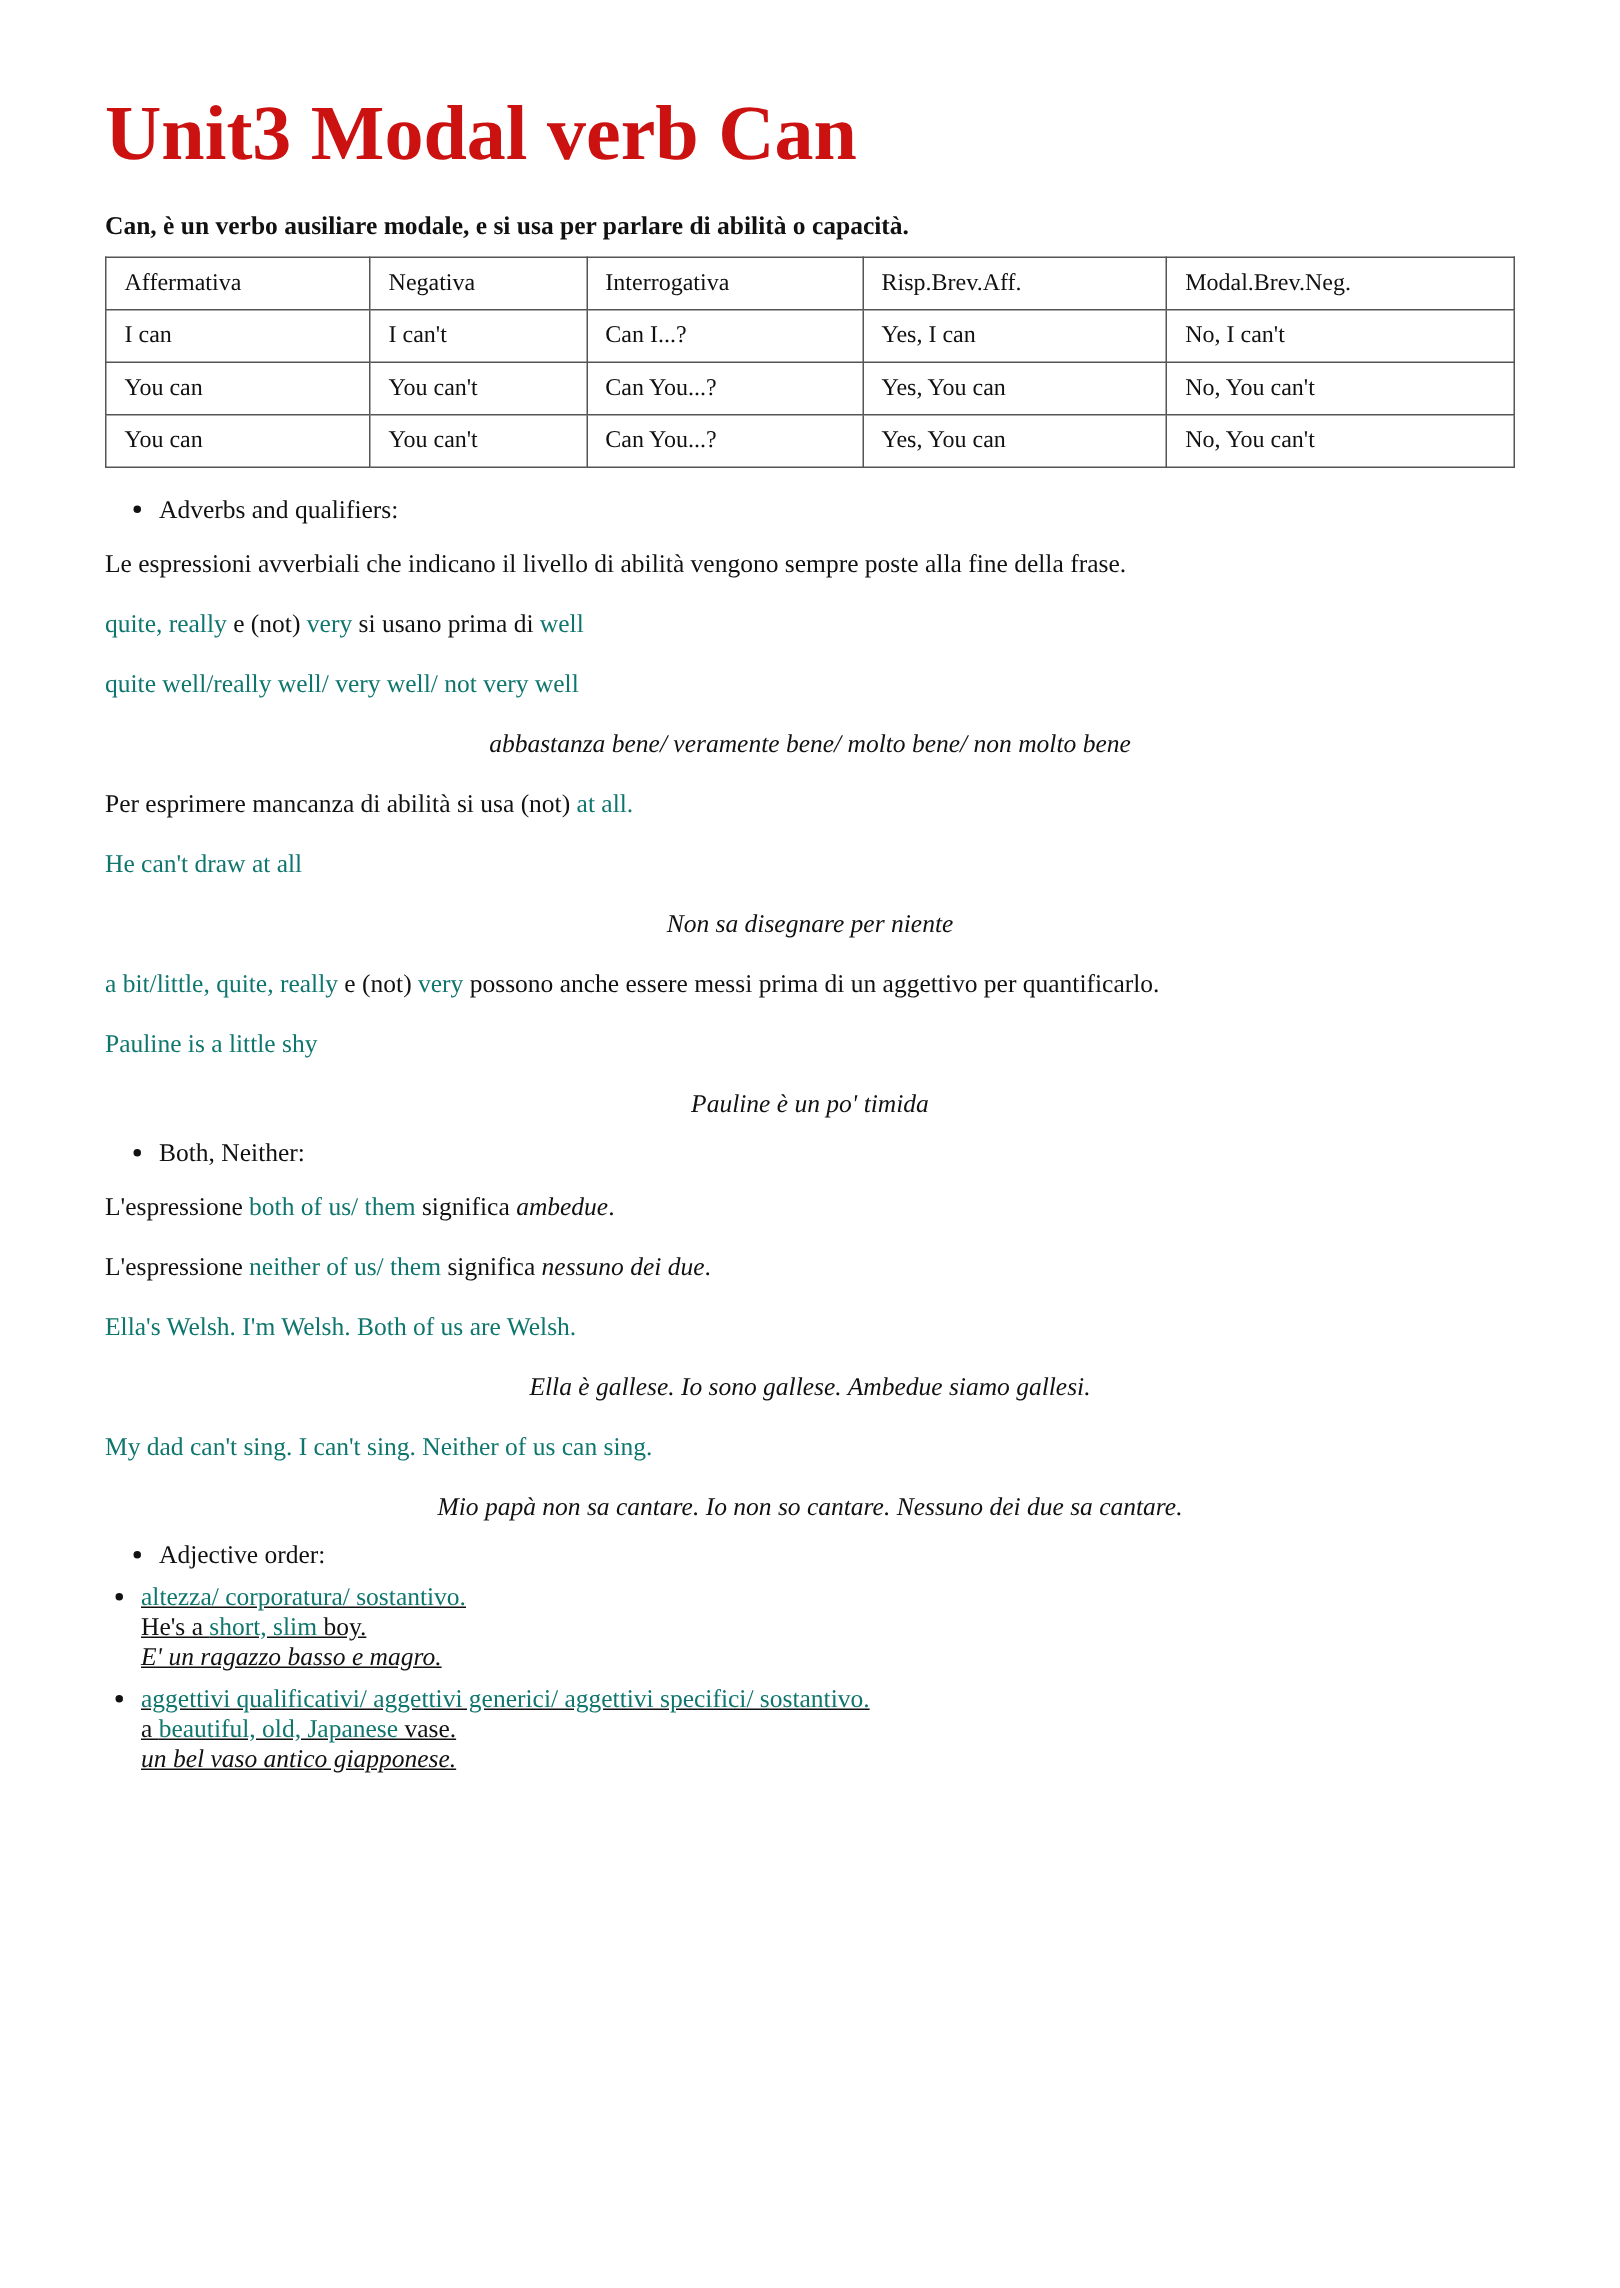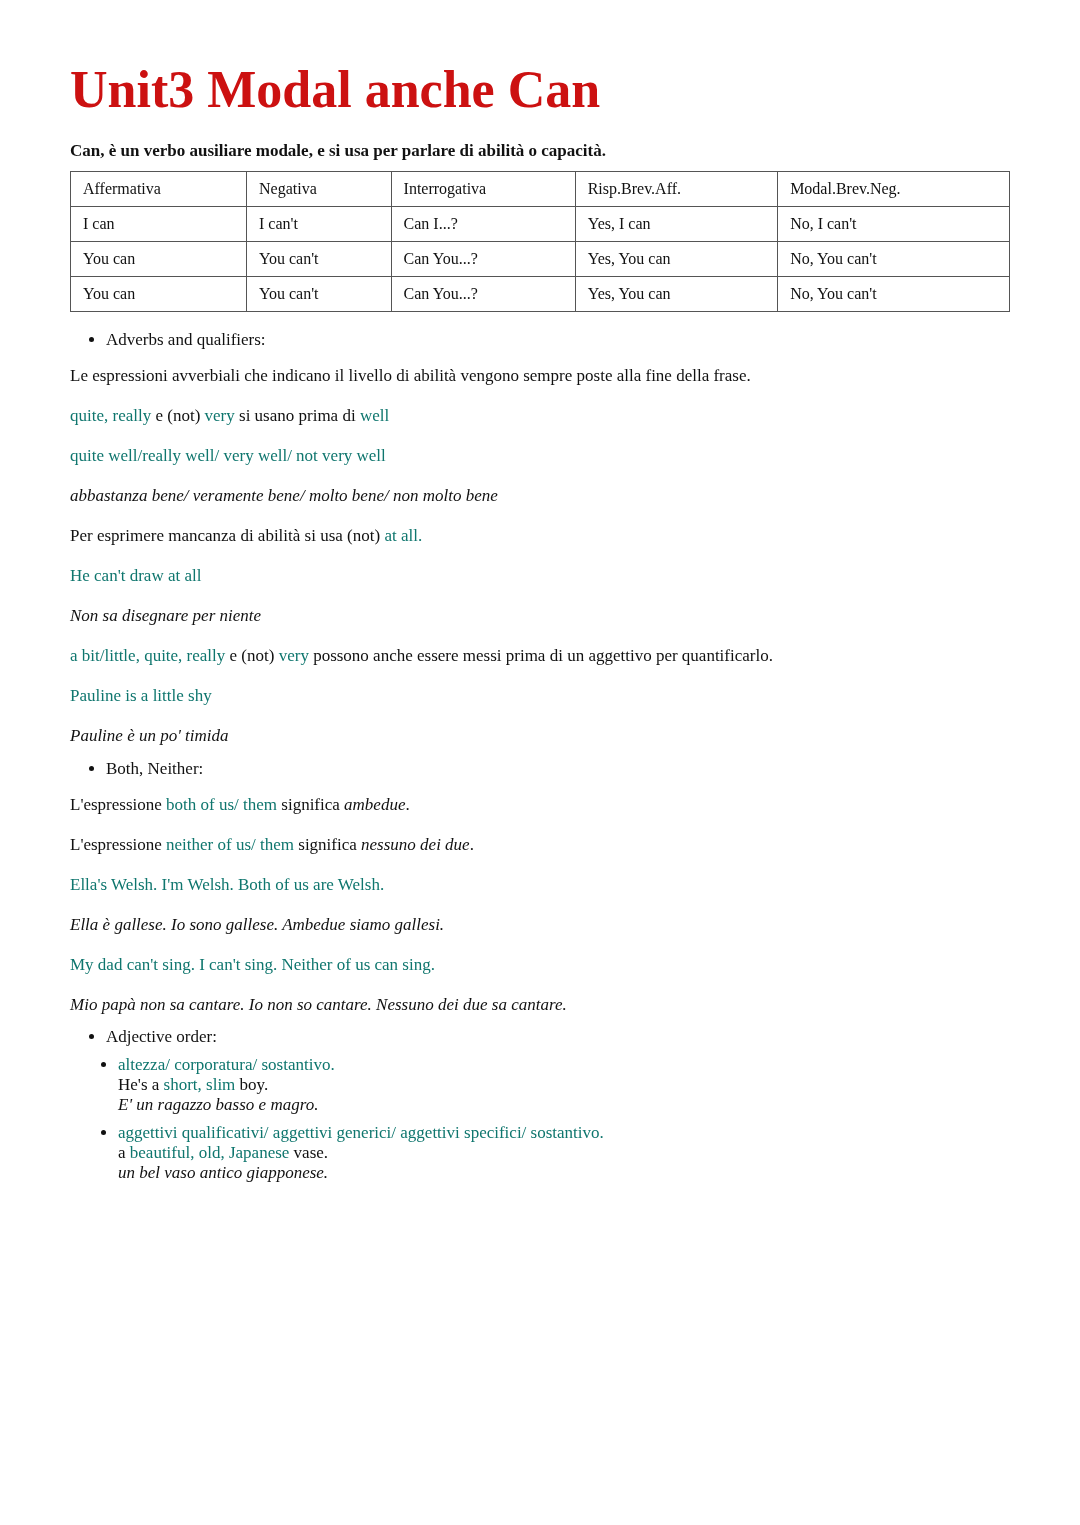--- a/index.html
+++ b/index.html
@@ -44,49 +44,50 @@
     }
 
     .section-body {
       font-size: 17px;
       line-height: 1.65;
       margin-bottom: 6px;
     }
 
     .red { color: #0f766e; }
 
-    .italic { font-style: italic; }
+    .italic { font-style: italic; text-align: center; }
 
     ul {
       list-style: disc;
       margin-left: 36px;
       margin-top: 8px;
       margin-bottom: 6px;
     }
 
     ul li {
       margin-bottom: 4px;
     }
 
     .bullet-header {
       font-weight: normal;
       text-align: right;
     }
 
     .sub-ul {
       list-style: disc;
-      margin-left: 48px;
+      margin-left: 24px;
+      text-decoration: underline;
     }
 
     p { margin-bottom: 4px; margin-top: 12px; }
   </style>
 </head>
 <body>
 
-<h1>Unit3 Modal anche Can</h1>
+<h1>Unit3 Modal verb Can</h1>
 
 <p class="intro-bold section-body">Can, è un verbo ausiliare modale, e si usa per parlare di abilità o capacità.</p>
 
 <table>
   <tbody>
       <tr>
     <td>Affermativa</td>
     <td>Negativa</td>
     <td>Interrogativa</td>
     <td>Risp.Brev.Aff.</td>

